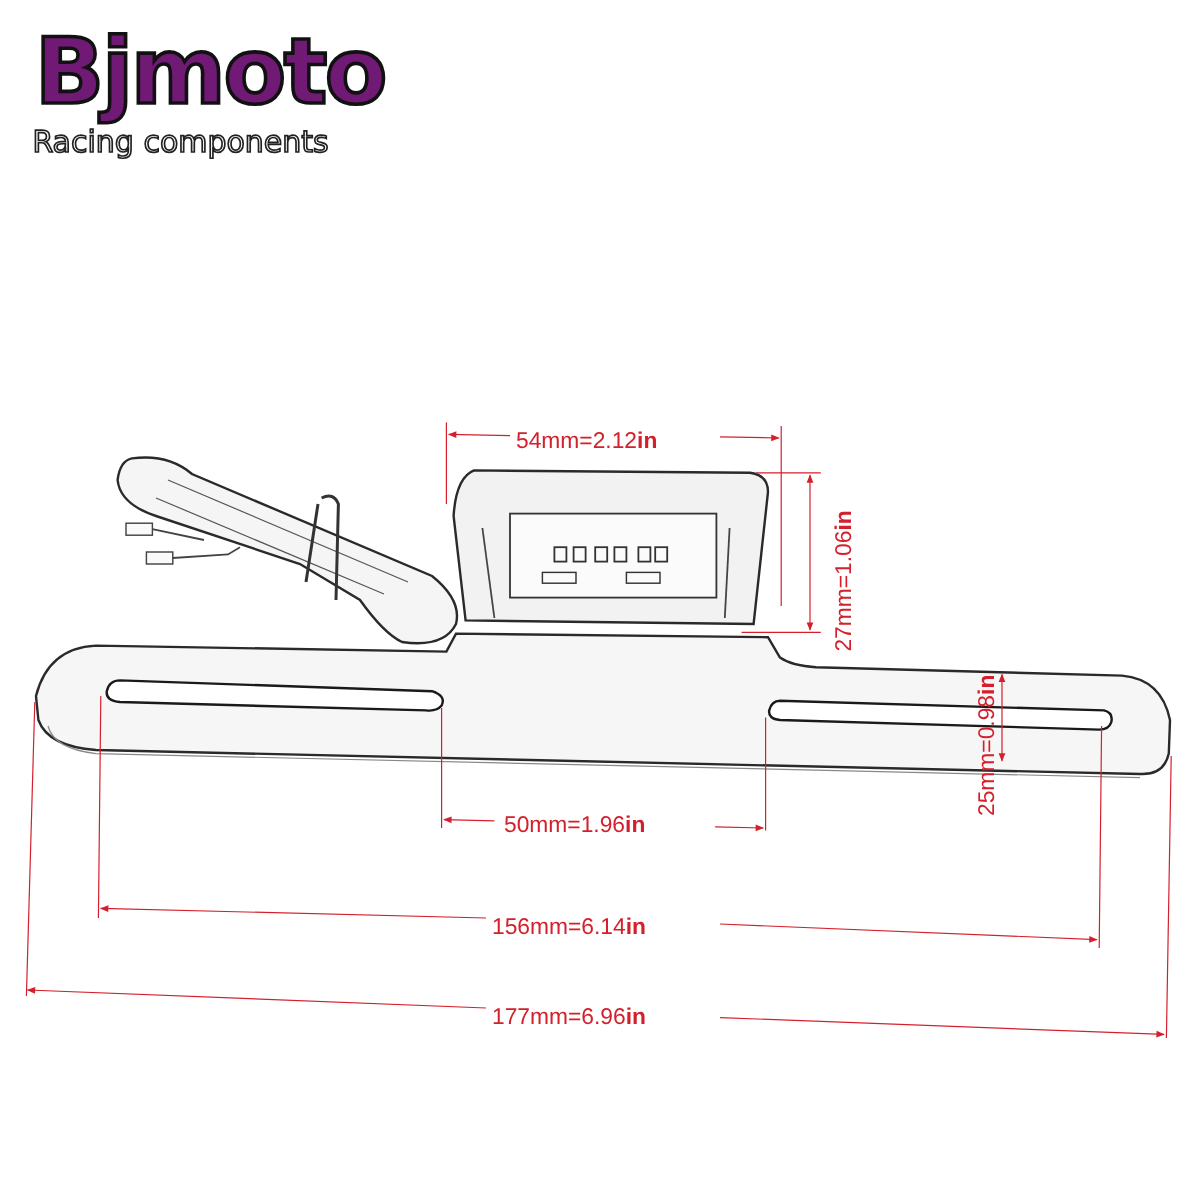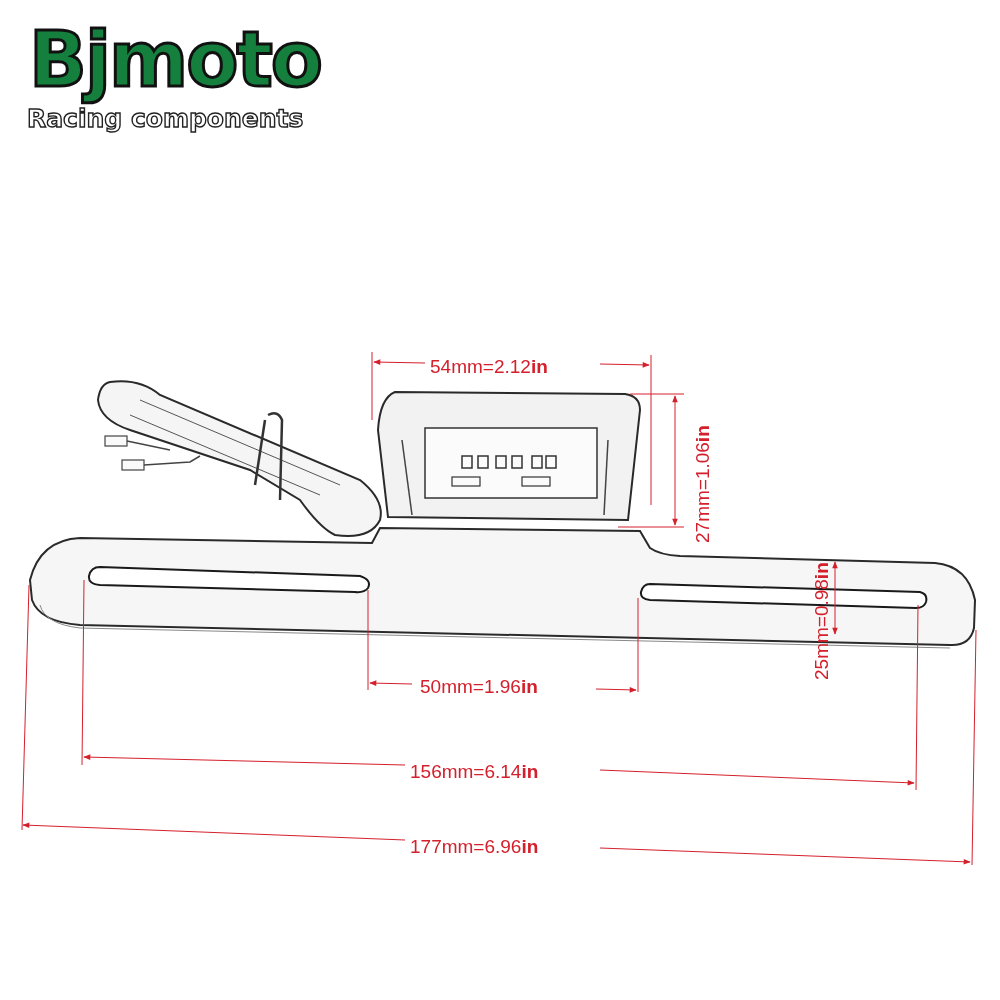--- a/index.html
+++ b/index.html
@@ -1,19 +1,19 @@
 <!DOCTYPE html>
 <html><head>
   <meta charset="utf-8">
   <style>
     html, body { margin: 0; padding: 0; background: #ffffff; }
     body { width: 1000px; height: 1000px; position: relative; overflow: hidden; font-family: "Liberation Sans", sans-serif; }
     .logo { position: absolute; left: 25px; top: 22px; width: 320px; height: 110px; }
-    .logo-main { position: absolute; left: 4px; top: 0px; font-family: "DejaVu Sans", sans-serif; font-weight: bold; font-size: 76px; letter-spacing: -2px; color: #15803d; -webkit-text-stroke: 3px #111111; line-height: 1; }
-    .logo-sub { position: absolute; left: 2px; top: 84px; font-family: "DejaVu Sans", sans-serif; font-weight: bold; font-size: 25px; letter-spacing: 0px; color: #ffffff; -webkit-text-stroke: 1.4px #222222; line-height: 1; white-space: nowrap; }
+    .logo-main { position: absolute; left: 4px; top: 0px; font-family: "DejaVu Sans", sans-serif; font-weight: bold; font-size: 76px; letter-spacing: -2px; color: #701a75; -webkit-text-stroke: 3px #111111; line-height: 1; }
+    .logo-sub { position: absolute; left: 2px; top: 84px; font-family: "DejaVu Sans", sans-serif; font-weight: normal; font-size: 25px; letter-spacing: 0px; color: #ffffff; -webkit-text-stroke: 1.4px #222222; line-height: 1; white-space: nowrap; }
     svg.drawing { position: absolute; left: 0; top: 0; }
     .dim-label { font-family: "Liberation Sans", sans-serif; font-size: 19px; fill: #d4202c; }
     .dim-label .unit { font-weight: bold; }
   </style>
 </head>
 <body>
 
 <div class="logo">
   <div class="logo-main">Bjmoto</div>
   <div class="logo-sub">Racing components</div>

